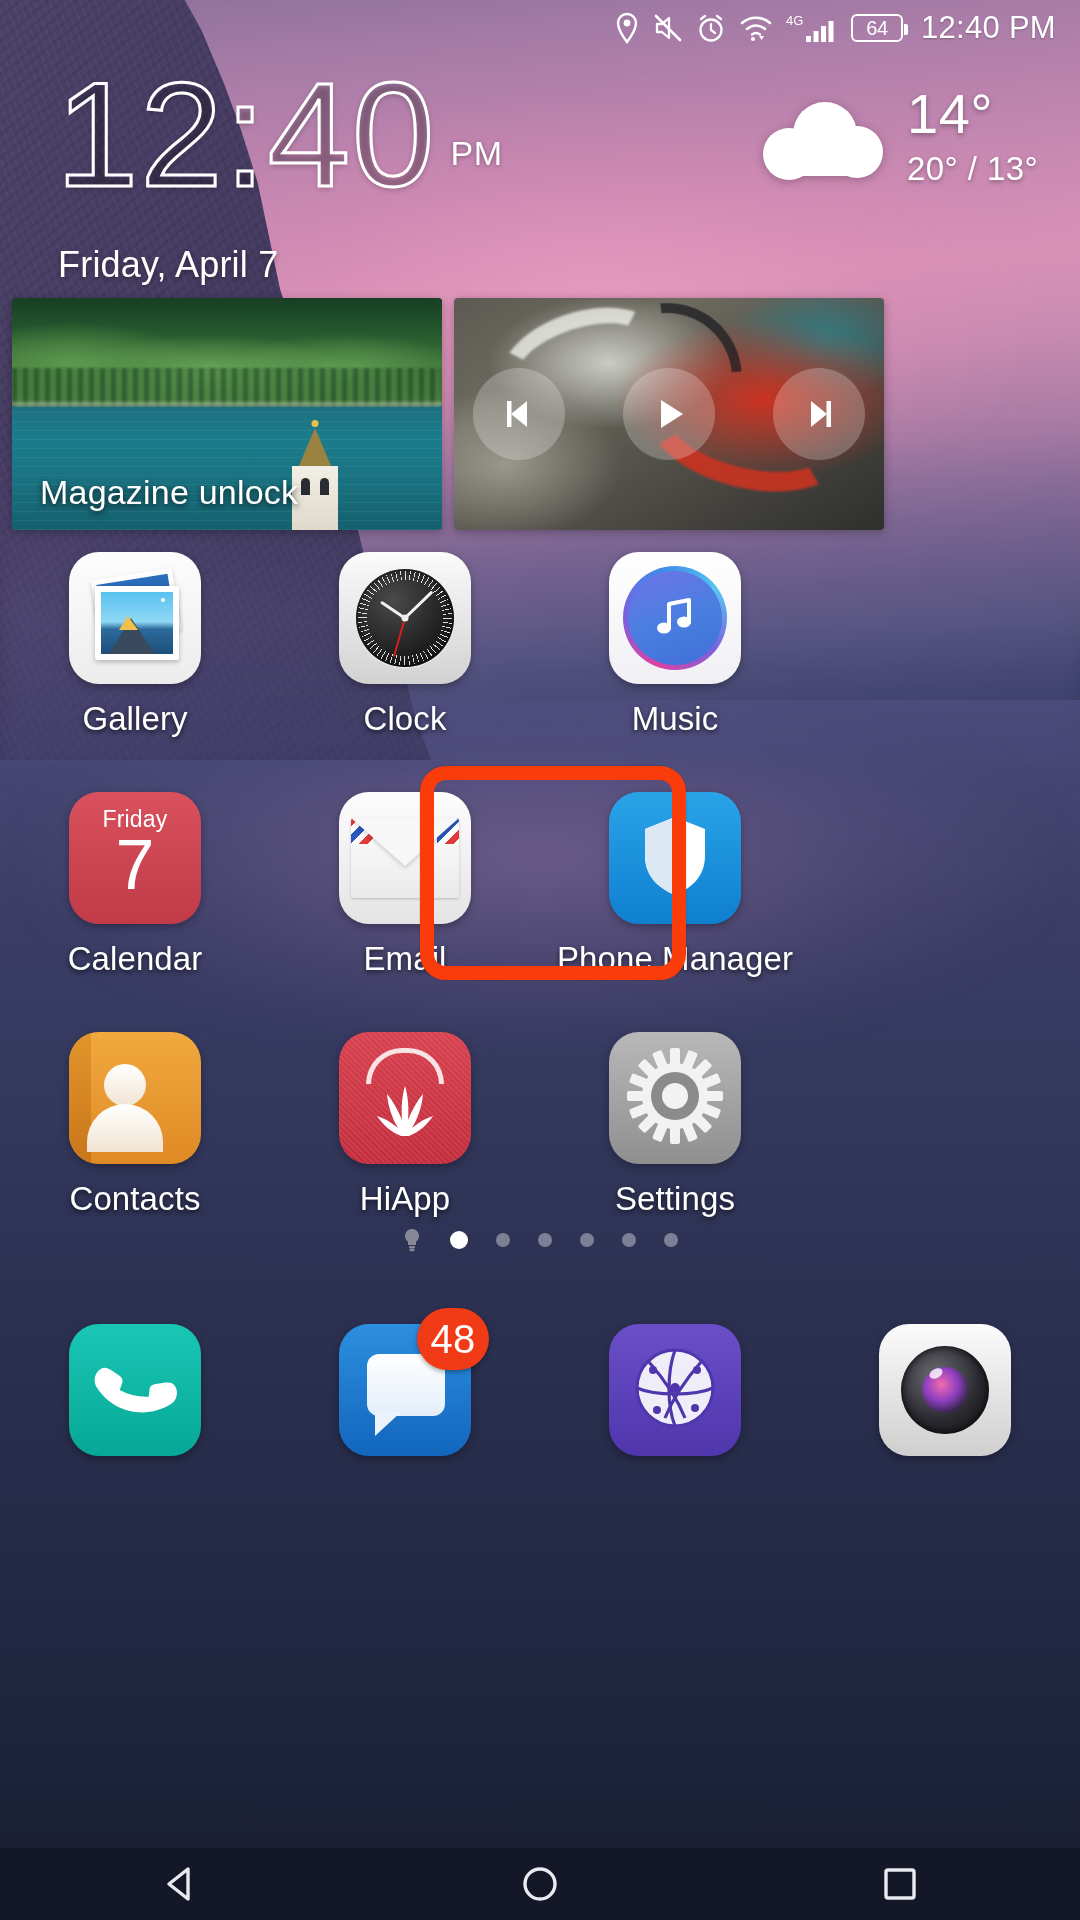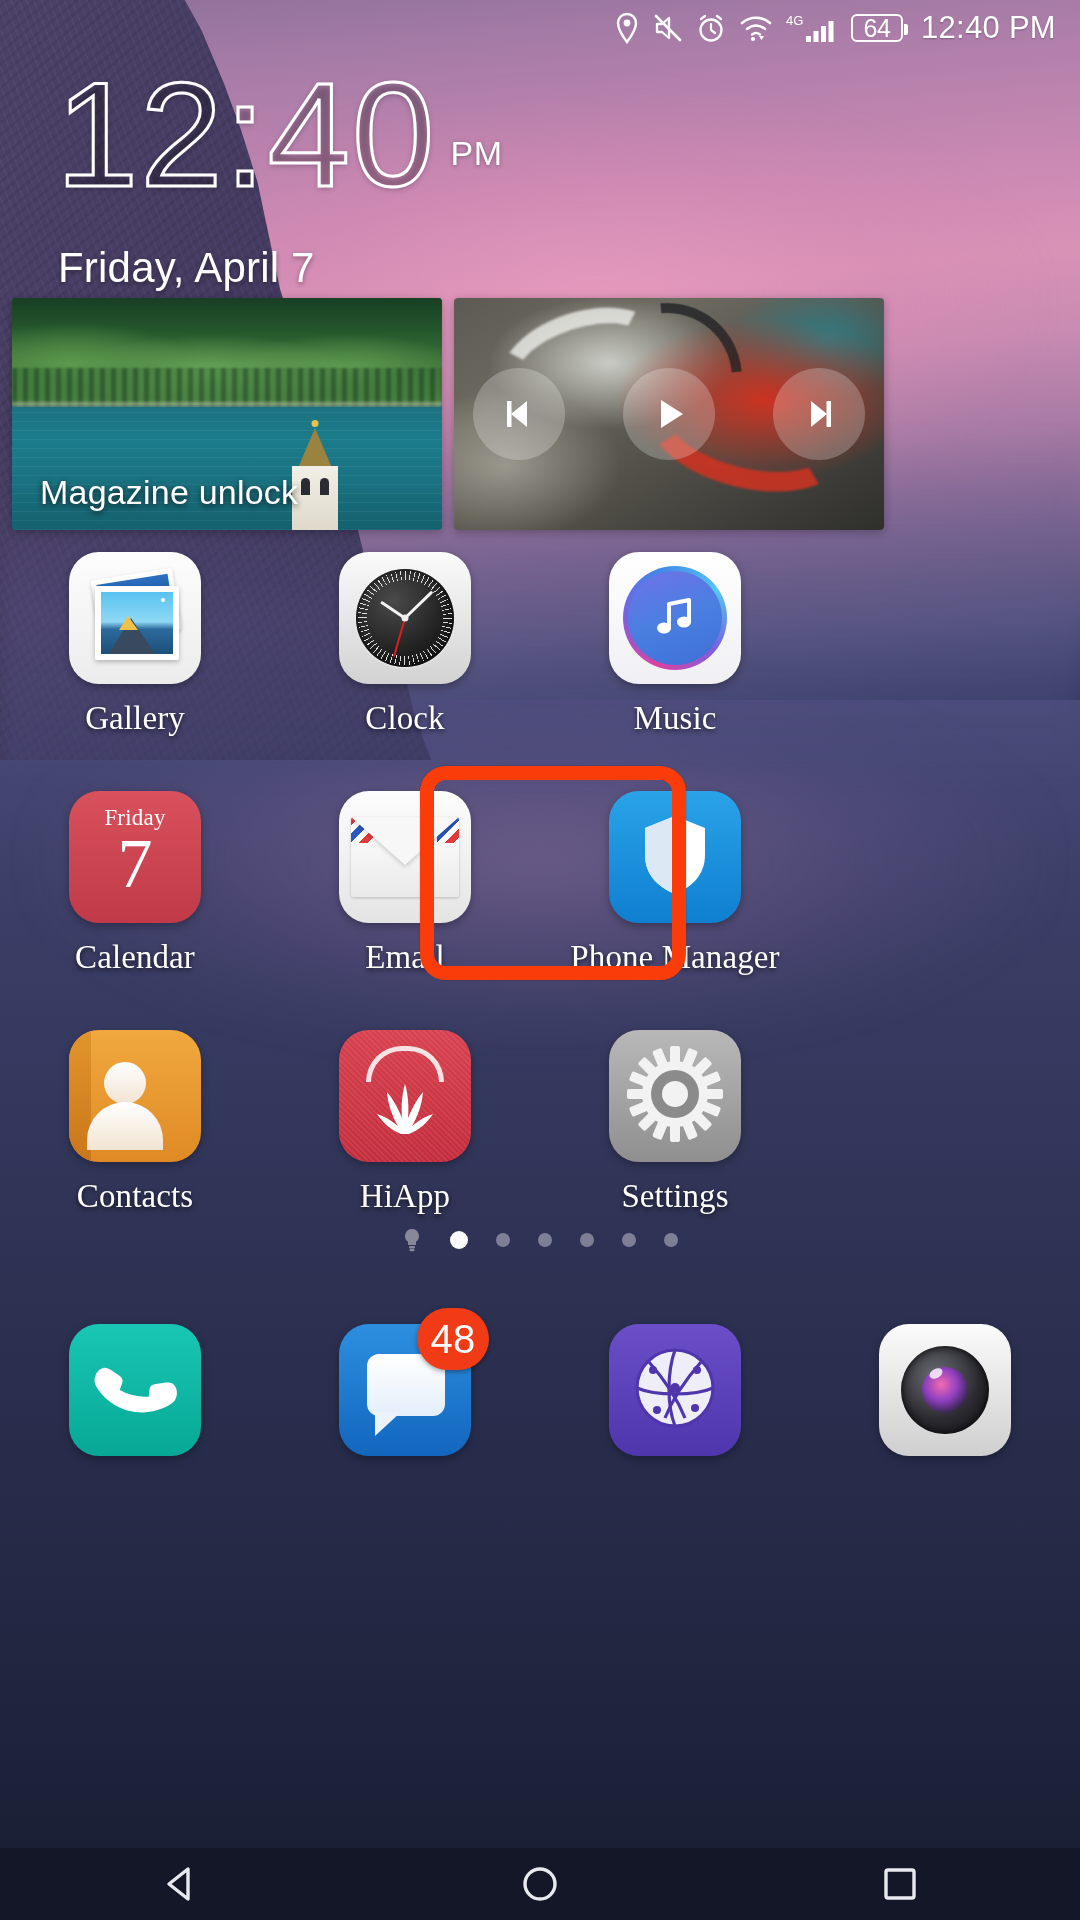--- a/index.html
+++ b/index.html
@@ -93,40 +93,40 @@
     text-shadow:0 1px 2px rgba(0,0,0,0.28); white-space:nowrap;
   }
   .batt {
     position:relative; width:52px; height:28px; border:2.6px solid #fff;
     border-radius:6px; display:flex; align-items:center; justify-content:center;
   }
   .batt:after {
     content:""; position:absolute; right:-7px; top:8px; width:4px; height:11px;
     background:#fff; border-radius:0 2px 2px 0;
   }
-  .batt span { color:#fff; font-size:25px; line-height:1; letter-spacing:-0.5px; }
+  .batt span { color:#fff; font-size:20px; line-height:1; letter-spacing:-0.5px; }
 
   
   #clockwidget { position:absolute; left:0; top:62px; width:1080px; height:230px; z-index:20; }
   .bigtime {
     position:absolute; left:56px; top:0; display:flex; align-items:flex-end;
   }
   .bigtime .t {
     font-size:148px; line-height:0.98; color:transparent;
     -webkit-text-stroke:3px #ffffff;
     font-weight:300; letter-spacing:2px;
     text-shadow:0 2px 6px rgba(0,0,0,0.30);
     font-family:"Liberation Sans", sans-serif;
   }
   .bigtime .ampm {
     color:#ffffff; font-size:34px; margin-left:14px; margin-bottom:34px;
     letter-spacing:0.6px; text-shadow:0 1px 4px rgba(0,0,0,0.35);
   }
   .datetext {
-    position:absolute; left:58px; top:182px; color:#ffffff; font-size:42px;
+    position:absolute; left:58px; top:182px; color:#ffffff; font-size:36px;
     letter-spacing:0.2px; text-shadow:0 2px 5px rgba(0,0,0,0.38);
   }
   .weather {
     position:absolute; right:42px; top:24px; display:flex; align-items:flex-start; gap:24px;
   }
   .cloud { position:relative; width:120px; height:78px; margin-top:16px; }
   .cloud .c1 { position:absolute; left:30px; top:0;  width:64px; height:64px; background:#fff; border-radius:50%; }
   .cloud .c2 { position:absolute; left:0;  top:26px; width:52px; height:52px; background:#fff; border-radius:50%; }
   .cloud .c3 { position:absolute; left:68px;top:24px; width:52px; height:52px; background:#fff; border-radius:50%; }
   .cloud .c4 { position:absolute; left:8px; top:40px; width:104px;height:34px; background:#fff; border-radius:18px; }
@@ -200,21 +200,21 @@
     border:10px solid rgba(30,30,34,0.75); border-radius:50%;
     border-color:rgba(30,30,34,0.75) transparent transparent transparent; transform:rotate(40deg); filter:blur(0.5px); }
   .mctrl { position:absolute; left:0; top:0; width:100%; height:100%; display:flex;
            align-items:center; justify-content:center; gap:58px; }
   .mbtn { width:92px; height:92px; border-radius:50%; background:rgba(255,255,255,0.24);
           display:flex; align-items:center; justify-content:center; }
   .mbtn svg { display:block; }
 
   
   #appgrid { position:absolute; left:0; top:552px; width:1080px; z-index:20; }
-  .approw { display:flex;font-family:Liberation Serif, serif; }
+  .approw { display:flex; }
   .appcell { width:270px; display:flex; flex-direction:column; align-items:center; position:relative; }
   .appicon { width:132px; height:132px; border-radius:30px; position:relative;
              box-shadow:0 3px 8px rgba(0,0,0,0.30); overflow:hidden; }
   .applabel { margin-top:16px; color:#ffffff; font-size:33px; letter-spacing:0.1px;
               text-shadow:0 2px 5px rgba(0,0,0,0.70); white-space:nowrap; }
   .row-gap { height:54px; }
 
   
   .ic-gallery { background:linear-gradient(180deg,#fdfdfd 0%, #ececec 100%); }
   .ic-gallery .photo-b { position:absolute; left:26px; top:22px; width:82px; height:62px;
@@ -420,20 +420,32 @@
   </span>
   <span class="sb-time">12:40 PM</span>
 </div>
 
 <div id="clockwidget">
   <div class="bigtime">
     <span class="t">12:40</span>
     <span class="ampm">PM</span>
   </div>
   <div class="datetext">Friday, April 7</div>
+  <div class="weather">
+    <div class="cloud">
+      <div class="c2"></div>
+        <div class="c3"></div>
+        <div class="c1"></div>
+        <div class="c4"></div>
+    </div>
+    <div class="temps">
+      <div class="temp-now">14°</div>
+      <div class="temp-range">20° / 13°</div>
+    </div>
+  </div>
 </div>
 
 <div id="cards">
 
   <div class="card">
     <div class="lake">
       <div class="lake-hills"></div>
       <div class="lake-trees"></div>
       <div class="lake-shore"></div>
       <div class="lake-water"></div>

